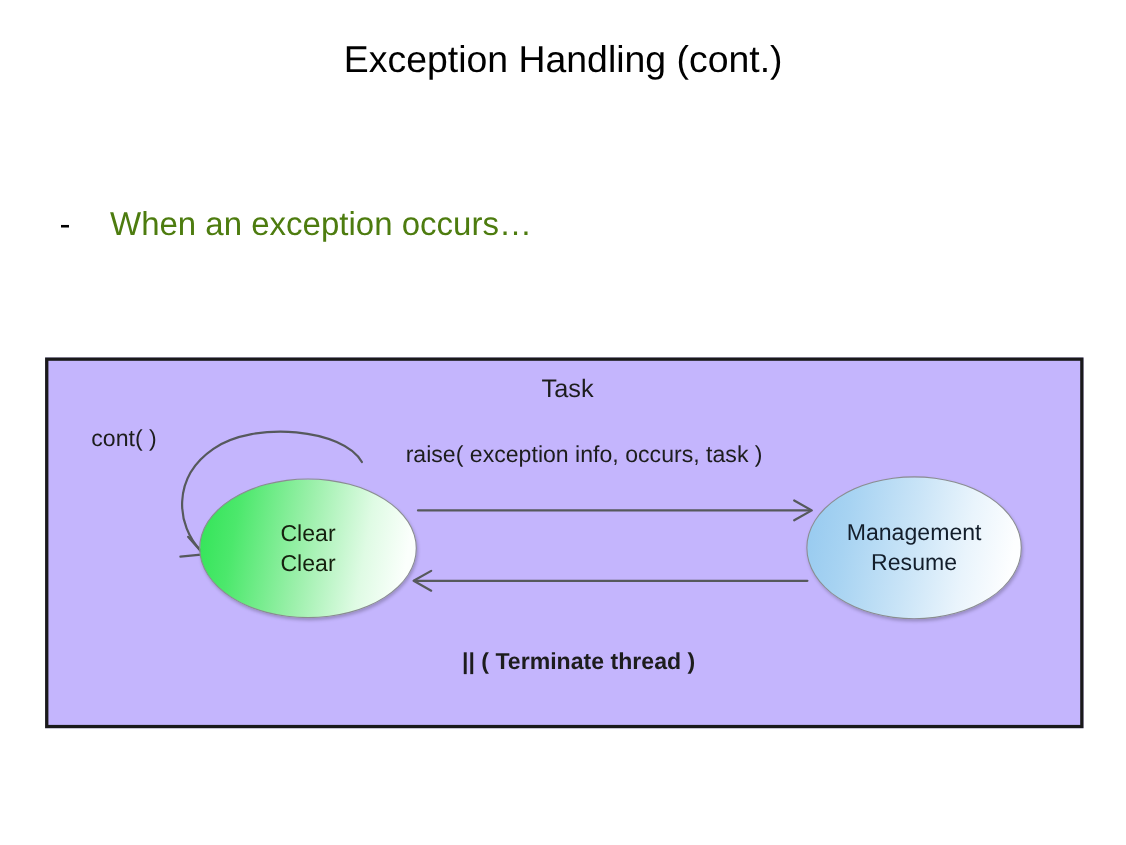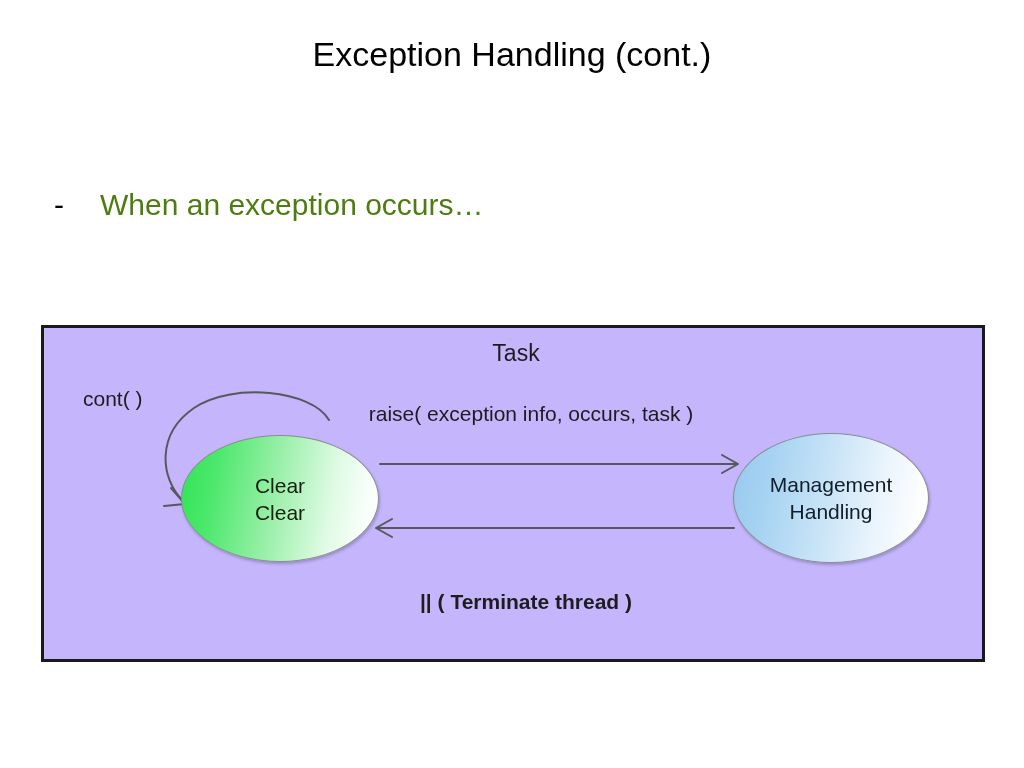--- a/index.html
+++ b/index.html
@@ -217,18 +217,18 @@
     <div class="node node-victim">
       <div>
         <div class="node-label">Clear</div>
         <div class="node-label">Clear</div>
       </div>
     </div>
 
     <div class="node node-handler">
       <div>
         <div class="node-label">Management</div>
-        <div class="node-label">Handling</div>
+        <div class="node-label">Resume</div>
       </div>
     </div>
 
   </div>
 </div>
 
 </body></html>

